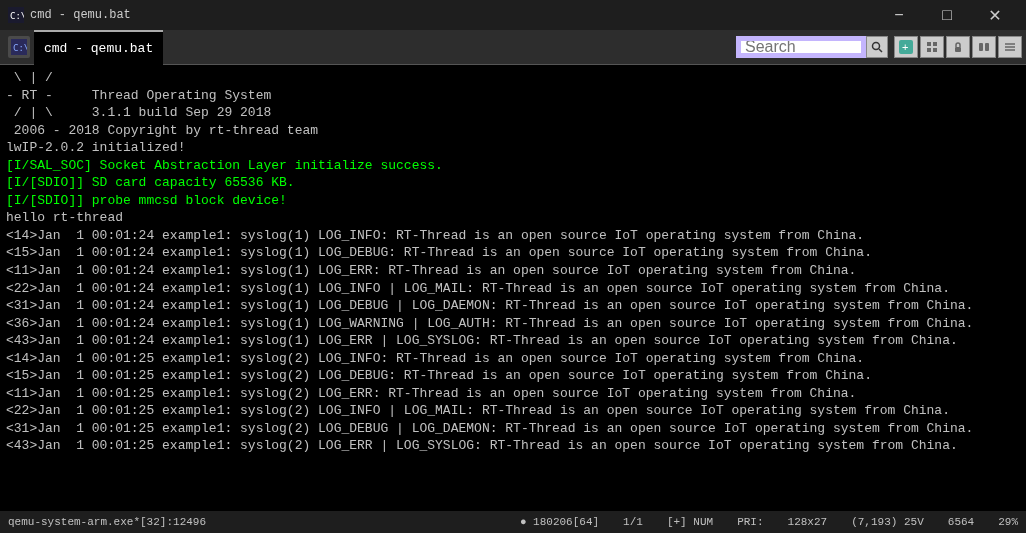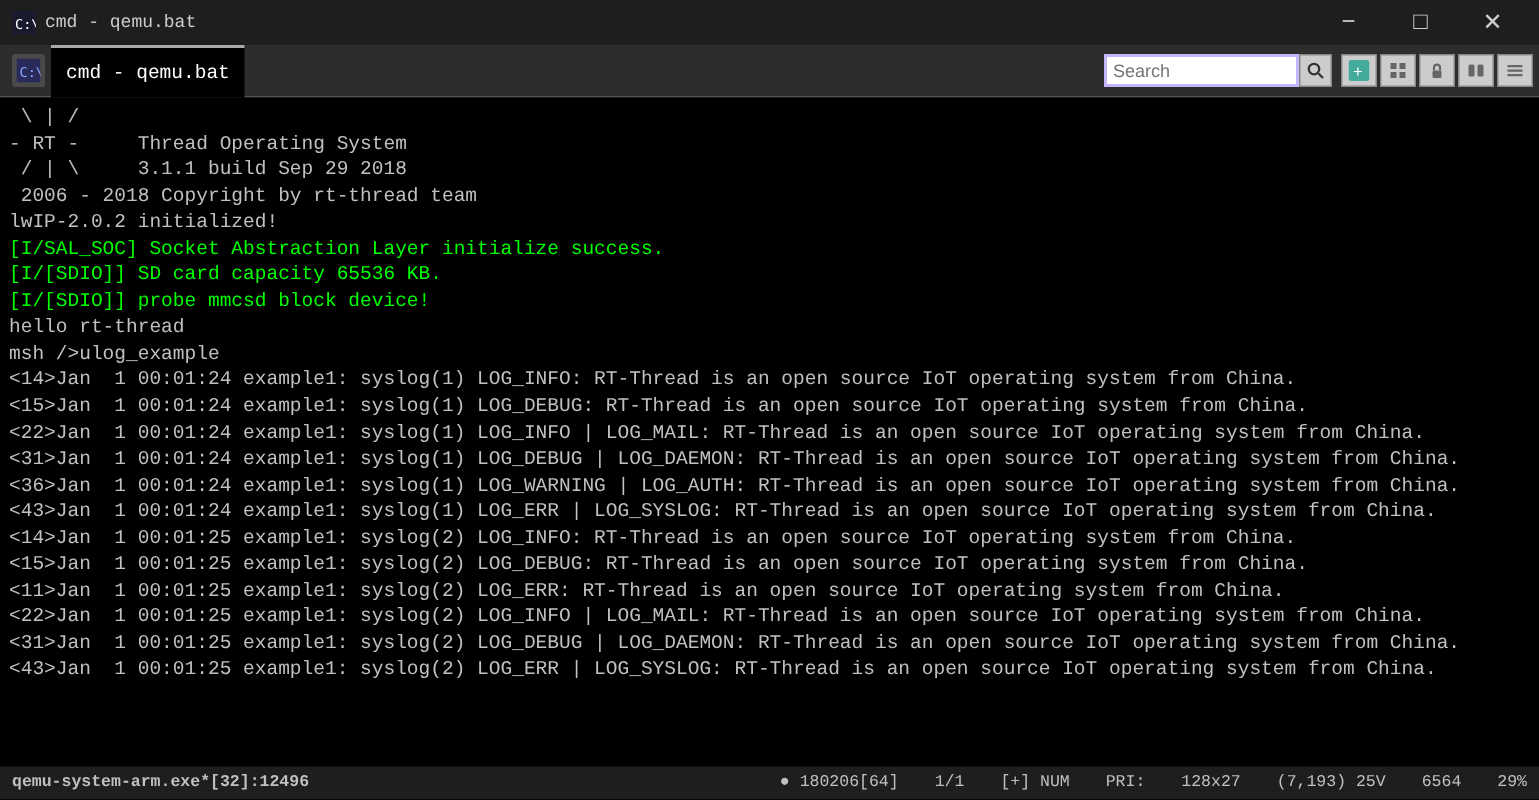--- a/index.html
+++ b/index.html
@@ -35,22 +35,22 @@
       padding: 6px 10px; color: #fff; font-size: 13px;
       background: #000; border-top: 2px solid #aaa;
       margin-left: 4px; height: 35px; display: flex; align-items: center;
     }
     .tab-spacer { flex: 1; }
     .search-box {
       margin-right: 6px;
       display: flex; align-items: center;
     }
     .search-input {
-      width: 130px; height: 22px; background: #fff; border: 2px solid #c4b5fd;
-      padding: 0 4px; font-size: 12px; color: #333;
+      width: 130px; height: 22px; background: #fff; border: 5px solid #c4b5fd;
+      padding: 0 4px; font-size: 16px; color: #333;
     }
     .search-btn {
       width: 22px; height: 22px; background: #ccc; border: 1px solid #888;
       cursor: pointer; display: flex; align-items: center; justify-content: center;
       font-size: 12px;
     }
     .toolbar-icons { display: flex; align-items: center; gap: 2px; margin-right: 4px; }
     .toolbar-btn {
       width: 24px; height: 22px; background: #ccc; border: 1px solid #888;
       cursor: pointer; display: flex; align-items: center; justify-content: center;
@@ -68,21 +68,21 @@
     .line { white-space: pre; display: block; }
     .green { color: #00ff00; font-family: Liberation Mono, monospace; }
     .gray { color: #c0c0c0; }
 
     
     .status-bar {
       height: 22px; background: #1e1e1e; color: #ccc;
       font-size: 11px; display: flex; align-items: center;
       padding: 0 8px; gap: 10px;
     }
-    .status-left { color: #c0c0c0; font-size: 11px; font-weight: bold; }
+    .status-left { color: #c0c0c0; font-size: 11px; }
     .status-right { margin-left: auto; display: flex; gap: 24px; color: #c0c0c0; font-size: 11px; }
   </style>
 </head>
 <body>
 
 <div class="title-bar">
   <span class="title-bar-icon">
     <svg width="16" height="16" viewBox="0 0 16 16">
       <rect width="16" height="16" fill="#1a1a2e"></rect>
       <text x="2" y="12" font-size="9" fill="#fff" font-family="monospace">C:\</text>
@@ -159,23 +159,23 @@
 <div class="terminal" id="terminal-content">
     <span class="line gray"> \ | /</span>
     <span class="line gray">- RT -     Thread Operating System</span>
     <span class="line gray"> / | \     3.1.1 build Sep 29 2018</span>
     <span class="line gray"> 2006 - 2018 Copyright by rt-thread team</span>
     <span class="line gray">lwIP-2.0.2 initialized!</span>
     <span class="line green">[I/SAL_SOC] Socket Abstraction Layer initialize success.</span>
     <span class="line green">[I/[SDIO]] SD card capacity 65536 KB.</span>
     <span class="line green">[I/[SDIO]] probe mmcsd block device!</span>
     <span class="line gray">hello rt-thread</span>
-    <span class="line gray">msh /&gt;ulog_example</span>
     <span class="line gray">&lt;14&gt;Jan  1 00:01:24 example1: syslog(1) LOG_INFO: RT-Thread is an open source IoT operating system from China.</span>
     <span class="line gray">&lt;15&gt;Jan  1 00:01:24 example1: syslog(1) LOG_DEBUG: RT-Thread is an open source IoT operating system from China.</span>
+    <span class="line gray">&lt;11&gt;Jan  1 00:01:24 example1: syslog(1) LOG_ERR: RT-Thread is an open source IoT operating system from China.</span>
     <span class="line gray">&lt;22&gt;Jan  1 00:01:24 example1: syslog(1) LOG_INFO | LOG_MAIL: RT-Thread is an open source IoT operating system from China.</span>
     <span class="line gray">&lt;31&gt;Jan  1 00:01:24 example1: syslog(1) LOG_DEBUG | LOG_DAEMON: RT-Thread is an open source IoT operating system from China.</span>
     <span class="line gray">&lt;36&gt;Jan  1 00:01:24 example1: syslog(1) LOG_WARNING | LOG_AUTH: RT-Thread is an open source IoT operating system from China.</span>
     <span class="line gray">&lt;43&gt;Jan  1 00:01:24 example1: syslog(1) LOG_ERR | LOG_SYSLOG: RT-Thread is an open source IoT operating system from China.</span>
     <span class="line gray">&lt;14&gt;Jan  1 00:01:25 example1: syslog(2) LOG_INFO: RT-Thread is an open source IoT operating system from China.</span>
     <span class="line gray">&lt;15&gt;Jan  1 00:01:25 example1: syslog(2) LOG_DEBUG: RT-Thread is an open source IoT operating system from China.</span>
     <span class="line gray">&lt;11&gt;Jan  1 00:01:25 example1: syslog(2) LOG_ERR: RT-Thread is an open source IoT operating system from China.</span>
     <span class="line gray">&lt;22&gt;Jan  1 00:01:25 example1: syslog(2) LOG_INFO | LOG_MAIL: RT-Thread is an open source IoT operating system from China.</span>
     <span class="line gray">&lt;31&gt;Jan  1 00:01:25 example1: syslog(2) LOG_DEBUG | LOG_DAEMON: RT-Thread is an open source IoT operating system from China.</span>
     <span class="line gray">&lt;43&gt;Jan  1 00:01:25 example1: syslog(2) LOG_ERR | LOG_SYSLOG: RT-Thread is an open source IoT operating system from China.</span>

